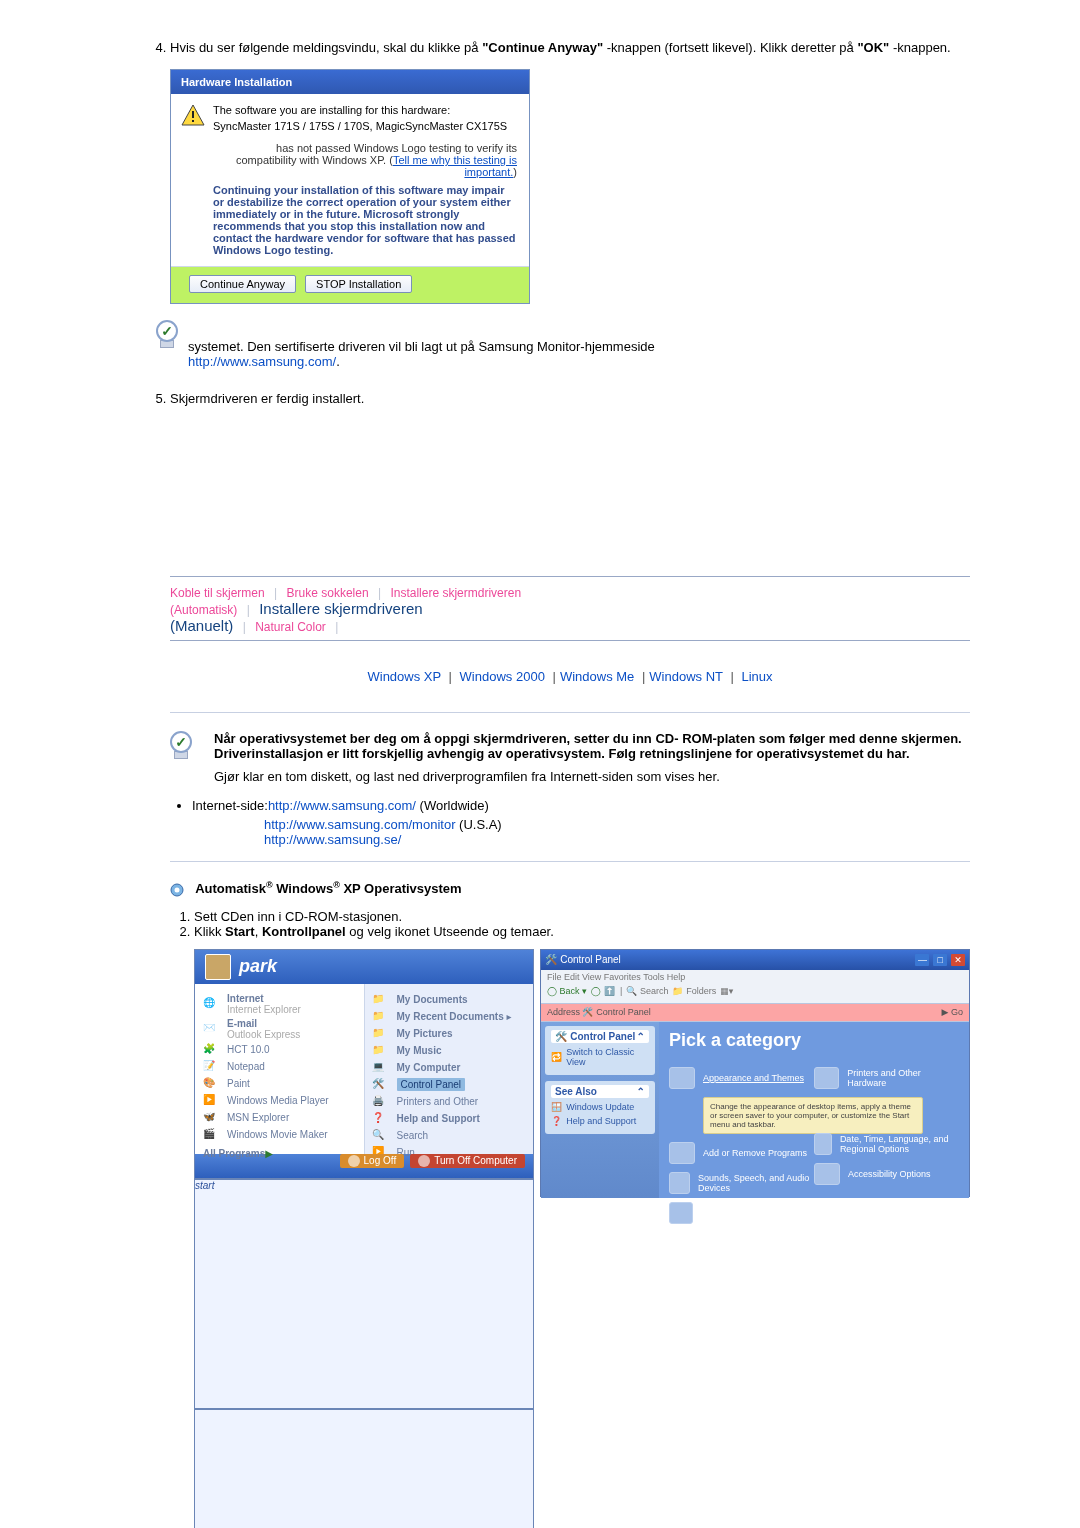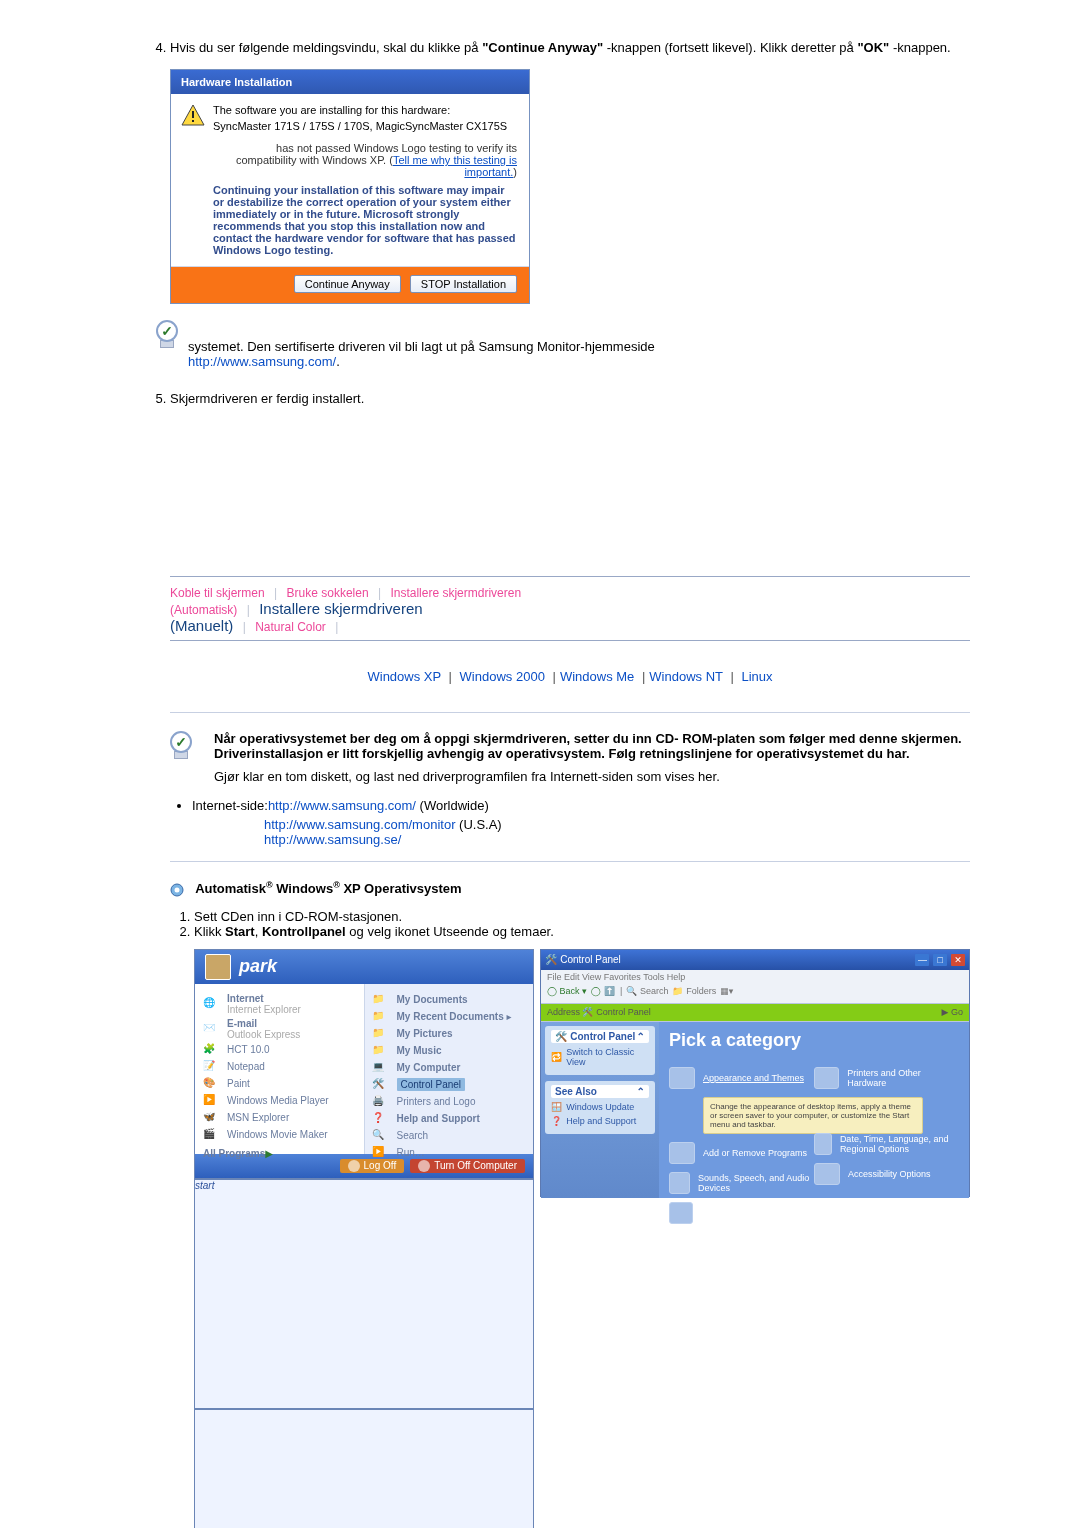--- a/index.html
+++ b/index.html
@@ -32,21 +32,21 @@
   .img-hw-install .body { background: #fff; padding: 10px 12px 10px 42px; position: relative; }
   .img-hw-install .warn-icon {
     position: absolute; left: 10px; top: 10px; width: 24px; height: 22px;
     display: inline-block;
   }
   .img-hw-install .line1 { margin-bottom: 4px; }
   .img-hw-install .line2 { margin-bottom: 10px; }
   .img-hw-install .compat { color: #333; margin-bottom: 2px; text-align: right; }
   .img-hw-install .link-like { color: #0b4fc5; text-decoration: underline; }
   .img-hw-install .impair { color: #324d8d; font-weight: bold; margin-top: 6px; }
-  .img-hw-install .btns { text-align: right; padding: 8px 12px 10px; background: #f97316; border-top: 1px solid #d0d8ea; }
+  .img-hw-install .btns { text-align: left; padding: 8px 12px 10px; background: #bef264; border-top: 1px solid #d0d8ea; }
   .img-hw-install .btn-xp {
     display: inline-block; border: 1px solid #7a90b8; background: linear-gradient(#fdfdfd, #e7edf7);
     font-size: 11px; padding: 2px 10px; margin-left: 6px; border-radius: 2px;
   }
   .note-row { position: relative; padding-left: 18px; margin: 6px 0 22px 0; }
   .note-icon {
     position: absolute; left: -14px; top: -4px;
     width: 28px; height: 28px;
   }
   .note-icon .circle {
@@ -94,21 +94,21 @@
     padding: 4px 10px; display: flex; align-items: center;
   }
   .xp-start .cols { display: flex; height: calc(100% - 58px); }
   .xp-start .col { flex: 1; padding: 6px 8px; }
   .xp-start .col-left { background: #fff; border-right: 1px solid #cbd6ea; }
   .xp-start .col-right { background: #e8eefb; }
   .xp-start .item { display: flex; align-items: center; margin: 3px 0; color: #6a7c9e; }
   .xp-start .item .ic { width: 18px; height: 14px; margin-right: 6px; display: inline-block; }
   .xp-start .hl { background: #8fb9e0; color: #1a3c73; padding: 1px 4px; border-radius: 1px; }
   .xp-start .bottom {
-    height: 24px; background: linear-gradient(#4f82d8, #2e5fbc); display: flex; align-items: center;
+    height: 24px; background: linear-gradient(#4f82d8, #2e5fbc); display: flex; align-items: flex-start;
     justify-content: flex-end; padding: 0 8px; gap: 6px;
   }
   .xp-pill {
     display: inline-flex; align-items: center; background: #d98c2c; color: #fff;
     font-size: 10px; padding: 1px 8px; border-radius: 2px; gap: 4px;
   }
   .xp-pill.red { background: #c44531; }
   .xp-pill .pill-ic { width: 12px; height: 12px; display: inline-block; background: #fff; border-radius: 50%; opacity: .6; }
 
   .xp-cp {
@@ -124,21 +124,21 @@
     display: inline-block; width: 14px; height: 12px; margin-left: 1px; font-size: 9px;
     text-align: center; line-height: 12px; color: #fff; border-radius: 1px;
   }
   .xp-cp .toolbar {
     height: 34px; background: #eef2f8; border-bottom: 1px solid #b9c6df;
     padding: 2px 6px; color: #777; font-size: 9px;
   }
   .xp-cp .toolbar .row1 { height: 14px; }
   .xp-cp .toolbar .row2 { display: flex; align-items: center; gap: 4px; }
   .xp-cp .addr {
-    height: 18px; background: #84cc16; border-bottom: 1px solid #b9c6df; padding: 1px 6px;
+    height: 18px; background: #fca5a5; border-bottom: 1px solid #b9c6df; padding: 1px 6px;
     color: #555; font-size: 9px; display: flex; justify-content: space-between; align-items: center;
   }
   .xp-cp .body { display: flex; height: 176px; }
   .xp-cp .side {
     width: 118px; background: linear-gradient(#7aa3df, #6089cb); padding: 4px;
   }
   .xp-cp .panel {
     background: #cfe0f4; border-radius: 3px; padding: 4px 6px 8px; margin-bottom: 6px;
     color: #244c91;
   }
@@ -346,21 +346,21 @@
               <div class="item">
                     <span class="ic">💻</span>
                     <b>My Computer</b>
                   </div>
               <div class="item">
                     <span class="ic">🛠️</span>
                     <span class="hl">Control Panel</span>
                   </div>
               <div class="item">
                     <span class="ic">🖨️</span>
-                    <span>Printers and Logo</span>
+                    <span>Printers and Other</span>
                   </div>
               <div class="item">
                     <span class="ic">❓</span>
                     <b>Help and Support</b>
                   </div>
               <div class="item">
                     <span class="ic">🔍</span>
                     <span>Search</span>
                   </div>
               <div class="item">

